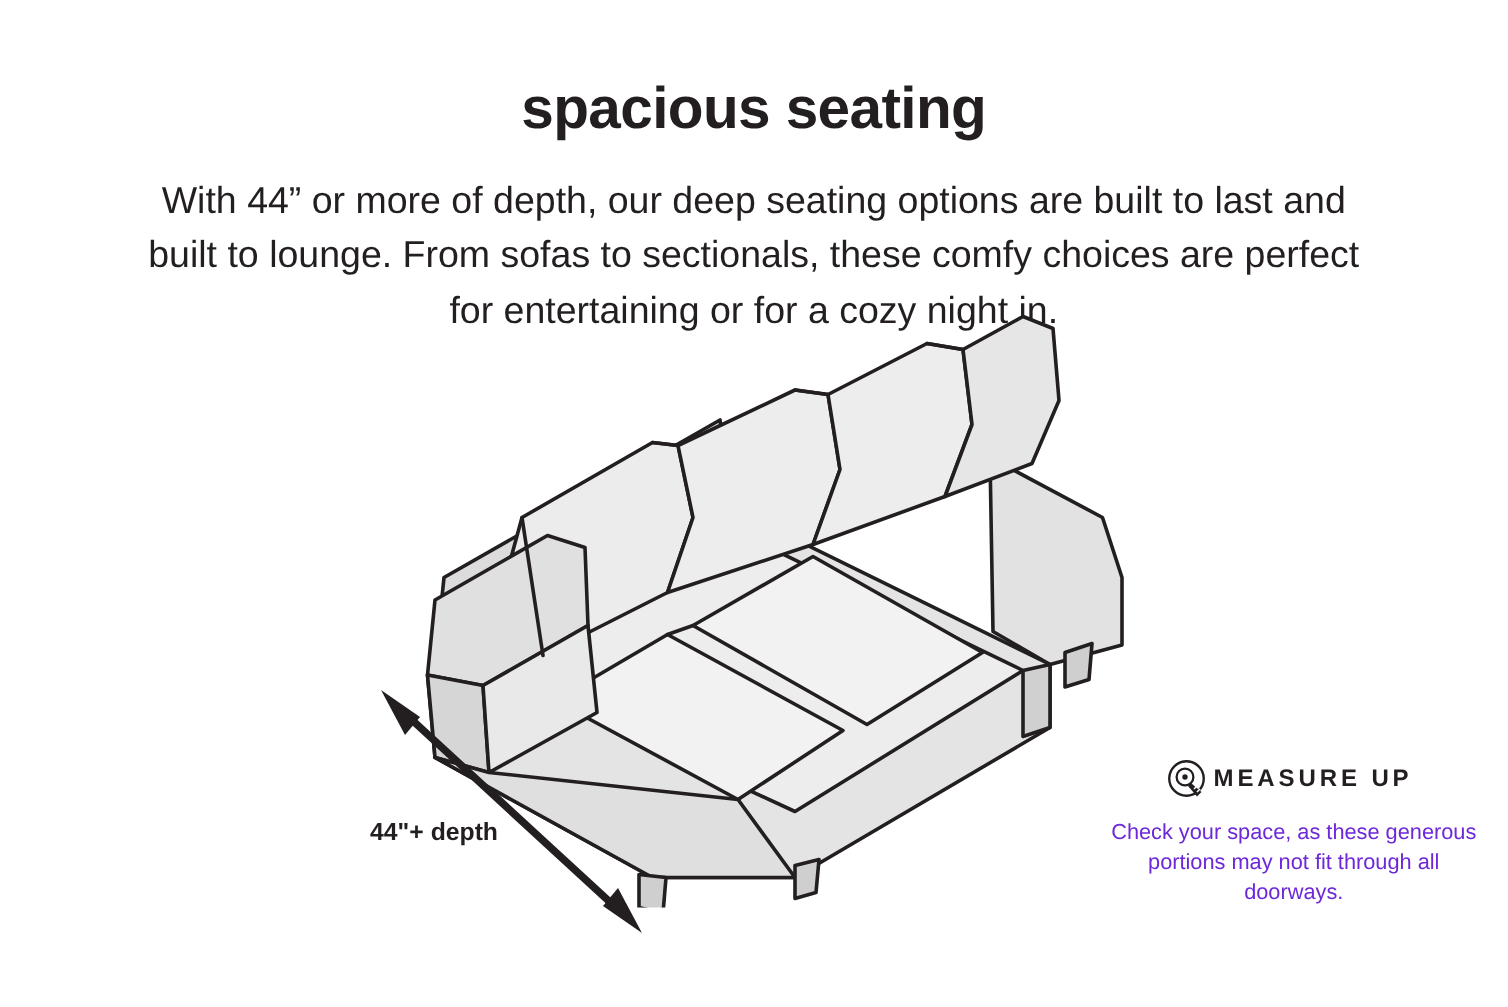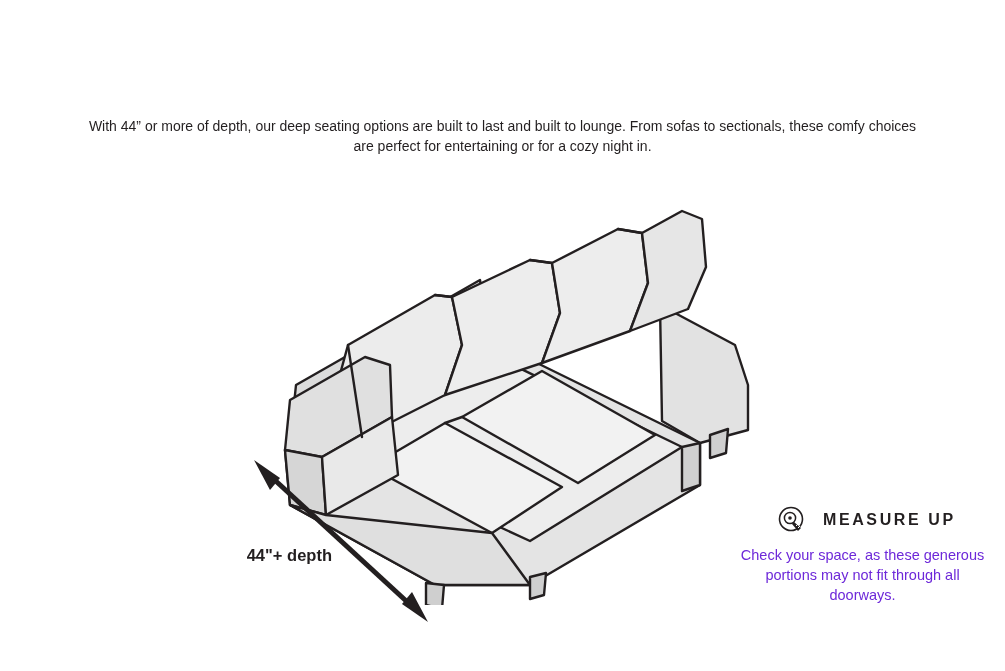--- a/index.html
+++ b/index.html
@@ -30,21 +30,21 @@
     letter-spacing: -0.4px;
     color: #231f20;
     line-height: 1.1;
   }
   .subcopy {
     position: absolute;
     top: 116px;
     left: 86px;
     width: 833px;
     text-align: center;
-    font-size: 14px;
+    font-size: 25px;
     line-height: 1.45;
     color: #231f20;
   }
   .sofa-art {
     position: absolute;
     left: 230px;
     top: 185px;
     width: 560px;
     height: 420px;
   }
@@ -67,21 +67,21 @@
   }
   .measure-block {
     position: absolute;
     left: 735px;
     top: 505px;
     width: 255px;
   }
   .measure-head {
     display: flex;
     align-items: center;
-    gap: 16px;
+    gap: 2px;
     justify-content: flex-start;
     padding-left: 42px;
   }
   .measure-title {
     font-size: 16px;
     font-weight: bold;
     letter-spacing: 2.6px;
     color: #231f20;
   }
   .measure-note {
@@ -97,20 +97,21 @@
     width: 30px;
     height: 30px;
     flex: 0 0 30px;
   }
 </style>
 </head>
 <body>
 
 <div class="page">
 
+  <div class="headline">spacious seating</div>
 
   <div class="subcopy">With 44” or more of depth, our deep seating options are built to last and built to lounge. From sofas to sectionals, these comfy choices are perfect for entertaining or for a cozy night in.</div>
 
   <svg class="sofa-art" viewBox="0 0 560 420" xmlns="http://www.w3.org/2000/svg">
     <g fill="#ebebeb" stroke="#231f20" stroke-width="2.4" stroke-linejoin="round" stroke-linecap="round">
 
       <path d="M430 120 L505 160 L518 200 L518 245 L470 258 L432 236 Z" fill="#e2e2e2"></path>
 
       <path d="M55 265 L250 150 L470 258 L470 300 L300 400 L205 400 L60 320 Z" fill="#e4e4e4"></path>
 

